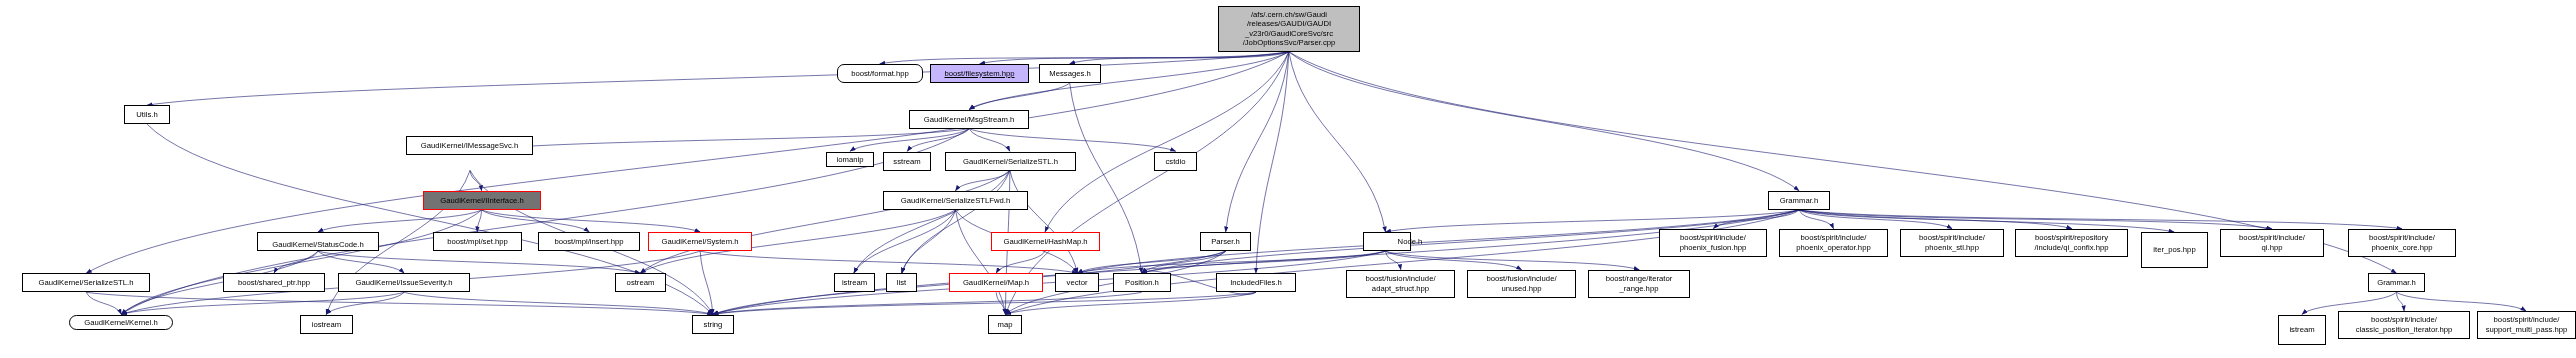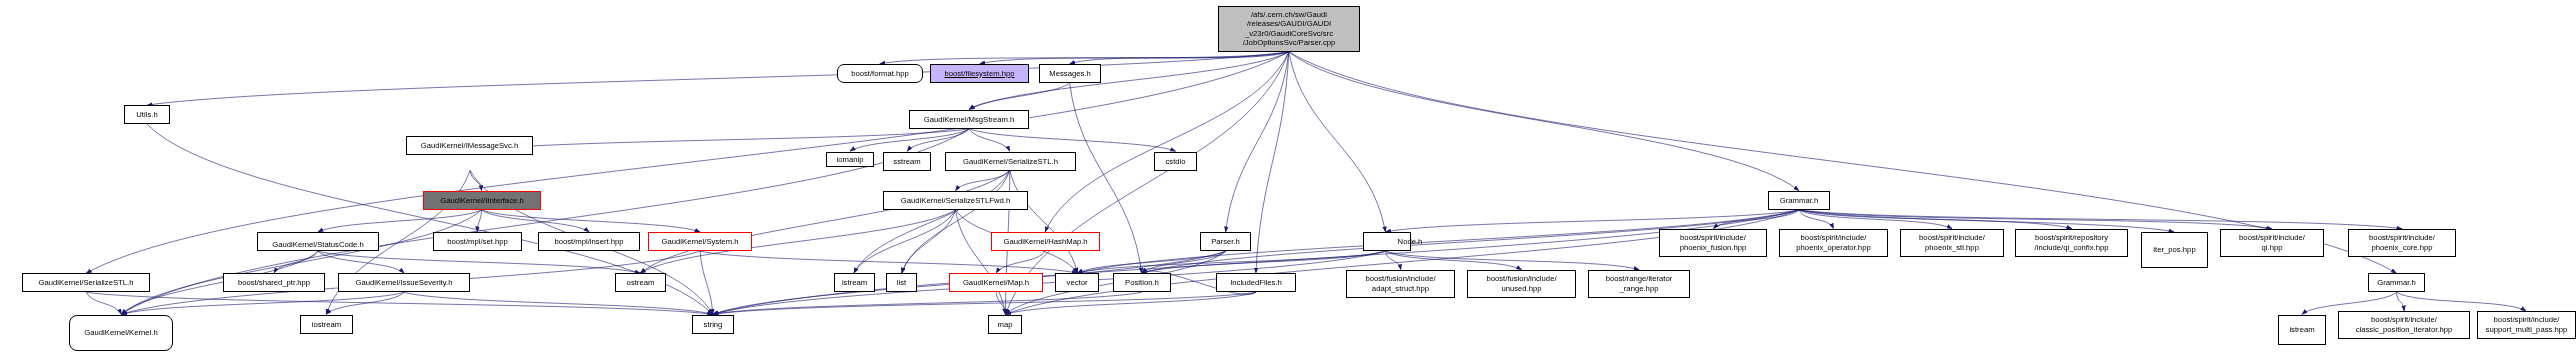--- a/index.html
+++ b/index.html
@@ -188,21 +188,21 @@
       <div class="node" style="left: 1055px; top: 273px; width: 44px; height: 18.7px; background: rgb(255, 255, 255); border-color: rgb(0, 0, 0); color: rgb(0, 0, 0);"><span>vector</span></div>
       <div class="node" style="left: 1113px; top: 273px; width: 58px; height: 18.7px; background: rgb(255, 255, 255); border-color: rgb(0, 0, 0); color: rgb(0, 0, 0);"><span>Position.h</span></div>
       <div class="node" style="left: 1216px; top: 273px; width: 80px; height: 18.7px; background: rgb(255, 255, 255); border-color: rgb(0, 0, 0); color: rgb(0, 0, 0);"><span>IncludedFiles.h</span></div>
       <div class="node" style="left: 1346px; top: 270px; width: 109px; height: 27.5px; background: rgb(255, 255, 255); border-color: rgb(0, 0, 0); color: rgb(0, 0, 0);"><span>boost/fusion/include/
 adapt_struct.hpp</span></div>
       <div class="node" style="left: 1467px; top: 270px; width: 109px; height: 27.5px; background: rgb(255, 255, 255); border-color: rgb(0, 0, 0); color: rgb(0, 0, 0);"><span>boost/fusion/include/
 unused.hpp</span></div>
       <div class="node" style="left: 1588px; top: 270px; width: 102px; height: 27.5px; background: rgb(255, 255, 255); border-color: rgb(0, 0, 0); color: rgb(0, 0, 0);"><span>boost/range/iterator
 _range.hpp</span></div>
       <div class="node" style="left: 2368px; top: 273px; width: 57px; height: 18.7px; background: rgb(255, 255, 255); border-color: rgb(0, 0, 0); color: rgb(0, 0, 0);"><span>Grammar.h</span></div>
-      <div class="node" style="left: 69px; top: 315px; width: 104px; height: 36px; background: rgb(255, 255, 255); border-color: rgb(0, 0, 0); color: rgb(0, 0, 0); border-radius: 8px;"><span>GaudiKernel/Kernel.h</span></div>
+      <div class="node" style="left: 69px; top: 315px; width: 104px; height: 15px; background: rgb(255, 255, 255); border-color: rgb(0, 0, 0); color: rgb(0, 0, 0); border-radius: 8px;"><span>GaudiKernel/Kernel.h</span></div>
       <div class="node" style="left: 300px; top: 315px; width: 53px; height: 18.7px; background: rgb(255, 255, 255); border-color: rgb(0, 0, 0); color: rgb(0, 0, 0);"><span>iostream</span></div>
       <div class="node" style="left: 692px; top: 315px; width: 42px; height: 18.7px; background: rgb(255, 255, 255); border-color: rgb(0, 0, 0); color: rgb(0, 0, 0);"><span>string</span></div>
       <div class="node" style="left: 988px; top: 315px; width: 34px; height: 18.7px; background: rgb(255, 255, 255); border-color: rgb(0, 0, 0); color: rgb(0, 0, 0);"><span>map</span></div>
       <div class="node" style="left: 2278px; top: 315px; width: 48px; height: 30px; background: rgb(255, 255, 255); border-color: rgb(0, 0, 0); color: rgb(0, 0, 0);"><span>istream</span></div>
       <div class="node" style="left: 2338px; top: 311px; width: 132px; height: 27.5px; background: rgb(255, 255, 255); border-color: rgb(0, 0, 0); color: rgb(0, 0, 0);"><span>boost/spirit/include/
 classic_position_iterator.hpp</span></div>
       <div class="node" style="left: 2477px; top: 311px; width: 99px; height: 27.5px; background: rgb(255, 255, 255); border-color: rgb(0, 0, 0); color: rgb(0, 0, 0);"><span>boost/spirit/include/
 support_multi_pass.hpp</span></div>
     </div>
 </div>

